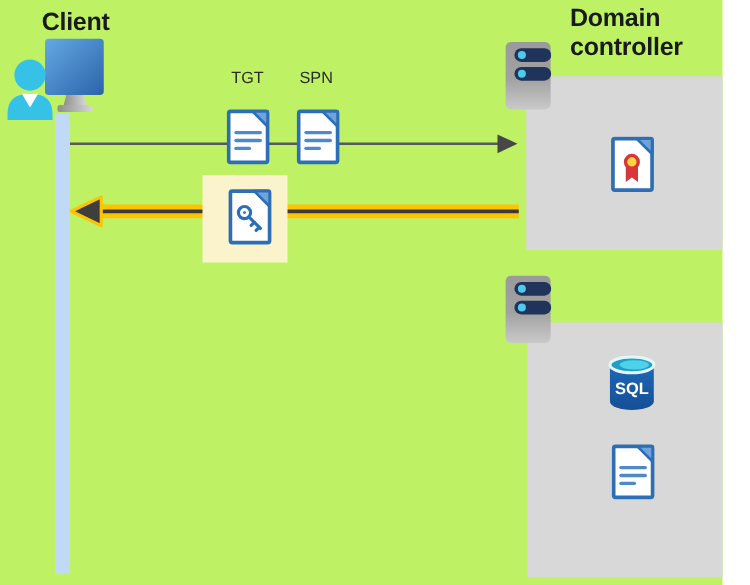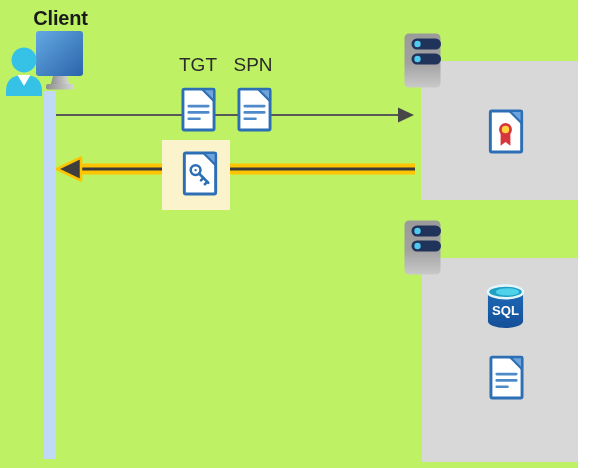--- a/index.html
+++ b/index.html
@@ -2,21 +2,21 @@
 <html><head>
 <meta charset="utf-8">
 <style>
   html,body{margin:0;padding:0;background:#ffffff;}
   .stage{
     position:relative;width:578px;height:468px;background:#bef264;overflow:hidden;
     font-family:"Liberation Sans", sans-serif;
   }
   .abs{position:absolute;}
   .heading{font-weight:bold;font-size:20px;color:#1a1a1a;letter-spacing:-0.2px;}
-  .msg-label{font-size:19px;color:#2b2b2b;text-align:center;}
+  .msg-label{font-size:13px;color:#2b2b2b;text-align:center;}
   .zone-box{background:#d8d8d8;z-index:1;}
   .lifeline{background:#bfd9f6;z-index:0;}
   .highlight{background:#faf3cc;z-index:3;}
   .icon{z-index:4;text-align:center;}
   .arrow-layer{left:0;top:0;z-index:2;pointer-events:none;}
   .keytab-label{font-size:21px;color:#3d3d3d;text-align:center;z-index:4;}
   svg{display:block;}
 </style>
 </head>
 <body>
@@ -125,20 +125,21 @@
   <div class="abs icon" style="left:404px;top:33px;">
     <svg width="37" height="55" viewBox="0 0 37 55">
       <rect x="0.5" y="0.5" width="36" height="54" rx="4.5" fill="url(#gSrv)"></rect>
       <rect x="7.5" y="5.5" width="29.5" height="11" rx="5.5" fill="#20335a"></rect>
       <circle cx="13.5" cy="11" r="3.2" fill="#4fc9ee"></circle>
       <rect x="7.5" y="20.5" width="29.5" height="11" rx="5.5" fill="#20335a"></rect>
       <circle cx="13.5" cy="26" r="3.2" fill="#4fc9ee"></circle>
     </svg>
   </div>
 
+  <div class="abs heading" style="left:456px;top:4px;width:130px;line-height:23px;">Domain controller</div>
 
   <div class="abs icon" style="left:488px;top:109px;">
     <svg width="36" height="45" viewBox="0 0 36 46">
       <rect x="2" y="2" width="32" height="42" rx="1.5" fill="#ffffff" stroke="#2d6fb5" stroke-width="3"></rect>
       <path d="M21.5 2 L34 2 L34 14.5 Z" fill="#6fa3dc" stroke="#2d6fb5" stroke-width="2.2" stroke-linejoin="round"></path>
       <path d="M12.5 24 V37.5 L17.5 33.8 L22.5 37.5 V24 Z" fill="#d6373c"></path>
       <circle cx="17.5" cy="21" r="5.2" fill="#ffd33e" stroke="#d6373c" stroke-width="2.8"></circle>
     </svg>
   </div>
 

